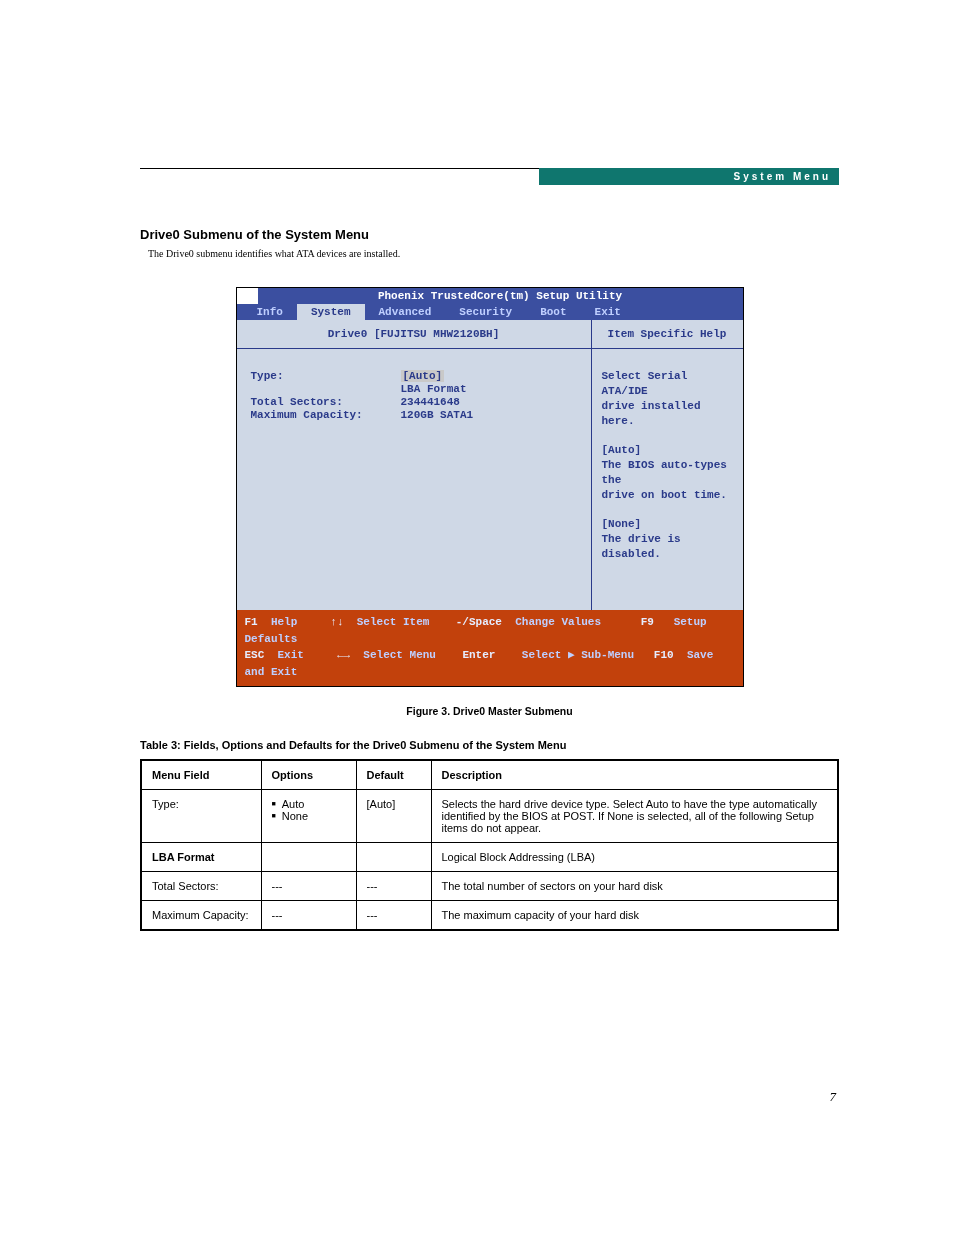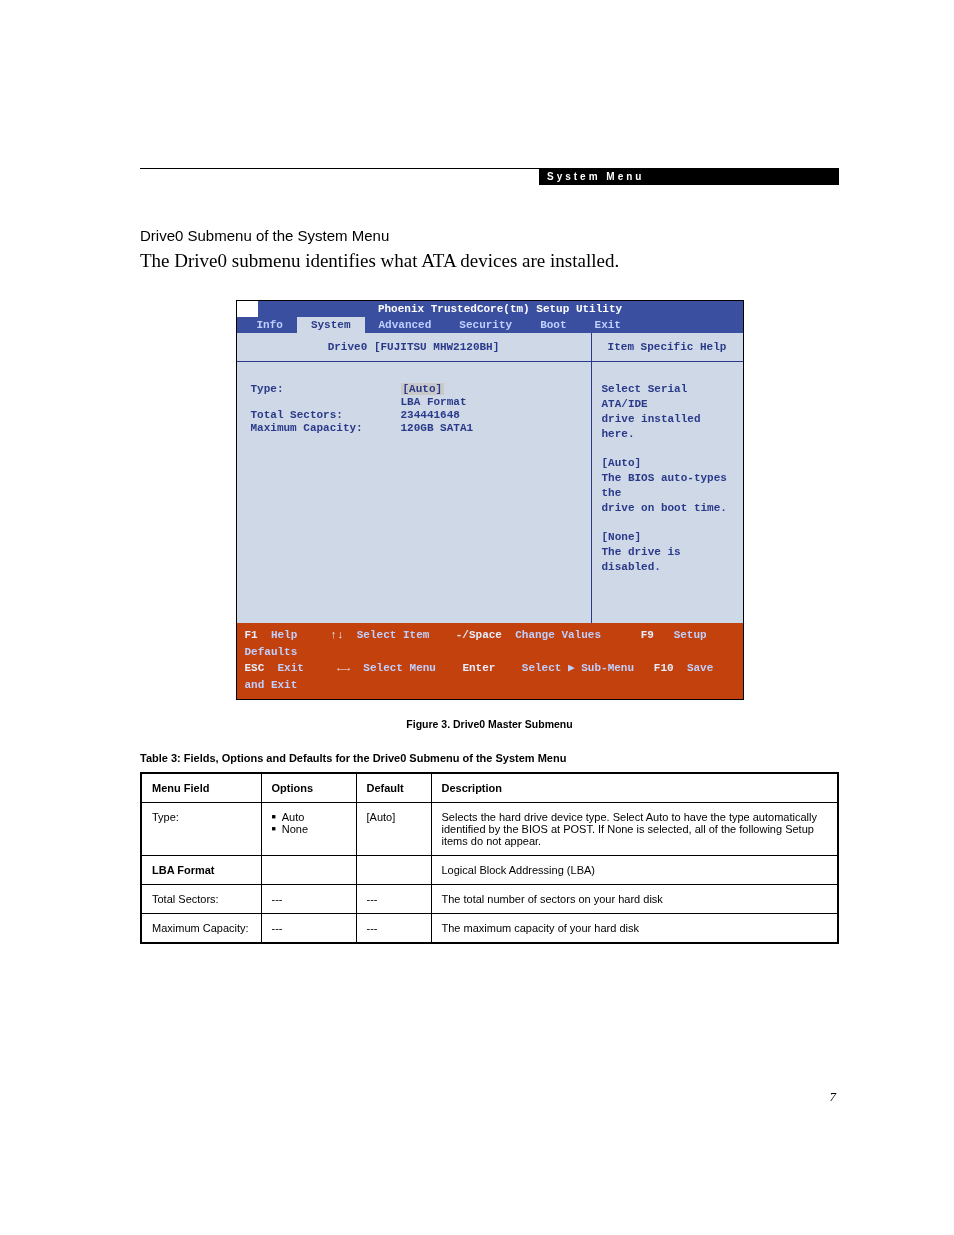--- a/index.html
+++ b/index.html
@@ -13,43 +13,43 @@
     position: relative;
   }
   .page {
     padding: 168px 115px 40px 140px;
   }
   .header-rule {
     border-top: 1.5px solid #000;
     margin-bottom: 0;
   }
   .header-bar {
-    background: #000000;
+    background: #0f766e;
     color: #fff;
     font-family: Verdana, Arial, sans-serif;
     font-weight: bold;
     font-size: 10px;
     letter-spacing: 3px;
-    text-align: left;
+    text-align: right;
     padding: 3px 8px;
     width: 300px;
     float: right;
     margin-top: -1px;
   }
   .clear { clear: both; }
   h2.section-title {
     font-family: Verdana, Arial, sans-serif;
-    font-weight: normal;
-    font-size: 15px;
+    font-weight: bold;
+    font-size: 13px;
     margin: 42px 0 6px 0;
   }
   p.intro {
     font-family: Georgia, 'Times New Roman', serif;
-    font-size: 19px;
-    margin: 6px 0 28px 0;
+    font-size: 10px;
+    margin: 6px 0 28px 8px;
   }
   
   .bios {
     width: 508px;
     margin: 0 auto;
     border: 1px solid #000;
     font-family: 'Courier New', monospace;
     font-size: 11px;
     font-weight: bold;
     color: #fff;

